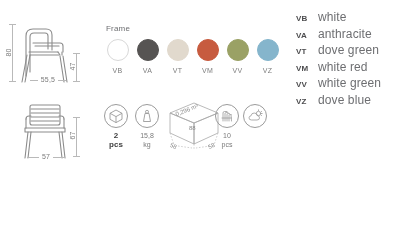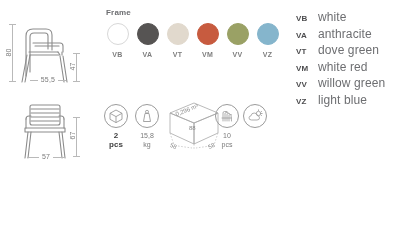--- a/index.html
+++ b/index.html
@@ -44,21 +44,21 @@
   }
   .vline { width: 1px; }
   .hline { height: 1px; }
 
   .cap {
     position: absolute;
     background: #b9b9b9;
   }
 
   
-  #frame-section { left: 104px; top: 8px; width: 180px; font-weight: bold; }
+  #frame-section { left: 104px; top: 24px; width: 180px; }
   .frame-title {
     font-size: 8px;
     color: #6d6e71;
     margin: 0 0 6px 2px;
     letter-spacing: .2px;
   }
   .swatch-row {
     display: flex;
     gap: 3px;
   }
@@ -273,25 +273,25 @@
     <div class="legend-row">
       <span class="legend-code">VT</span>
       <span class="legend-name">dove green</span>
     </div>
     <div class="legend-row">
       <span class="legend-code">VM</span>
       <span class="legend-name">white red</span>
     </div>
     <div class="legend-row">
       <span class="legend-code">VV</span>
-      <span class="legend-name">willow green</span>
+      <span class="legend-name">white green</span>
     </div>
     <div class="legend-row">
       <span class="legend-code">VZ</span>
-      <span class="legend-name">light blue</span>
+      <span class="legend-name">dove blue</span>
     </div>
   </div>
 
   <div class="abs" id="packaging">
 
     <div class="pack-icon-circle" style="left:4px; top:6px;">
       <svg width="22" height="22" viewBox="0 0 22 22">
         <g fill="none" stroke="#9b9b9b" stroke-width="0.9" stroke-linejoin="round">
           <path d="M11 5 L17 8.3 L17 14.3 L11 17.6 L5 14.3 L5 8.3 Z"></path>
           <path d="M5 8.3 L11 11.6 L17 8.3"></path>

